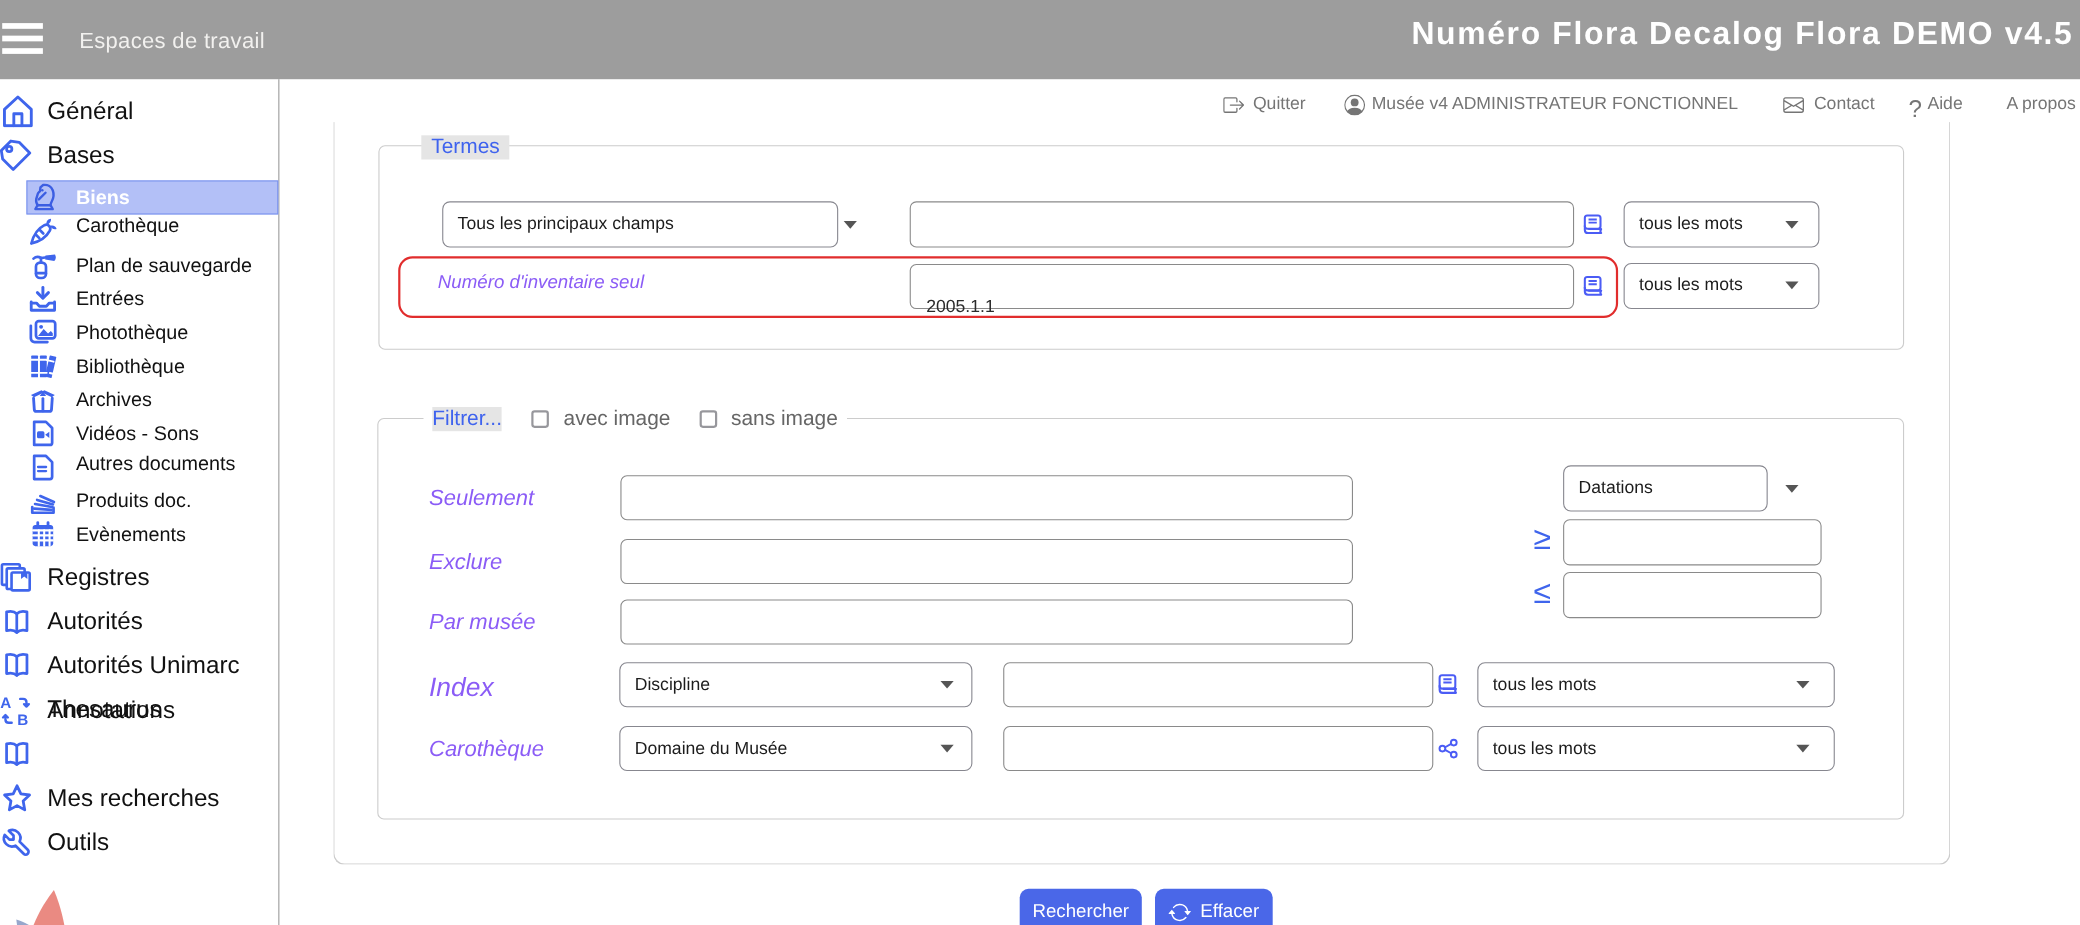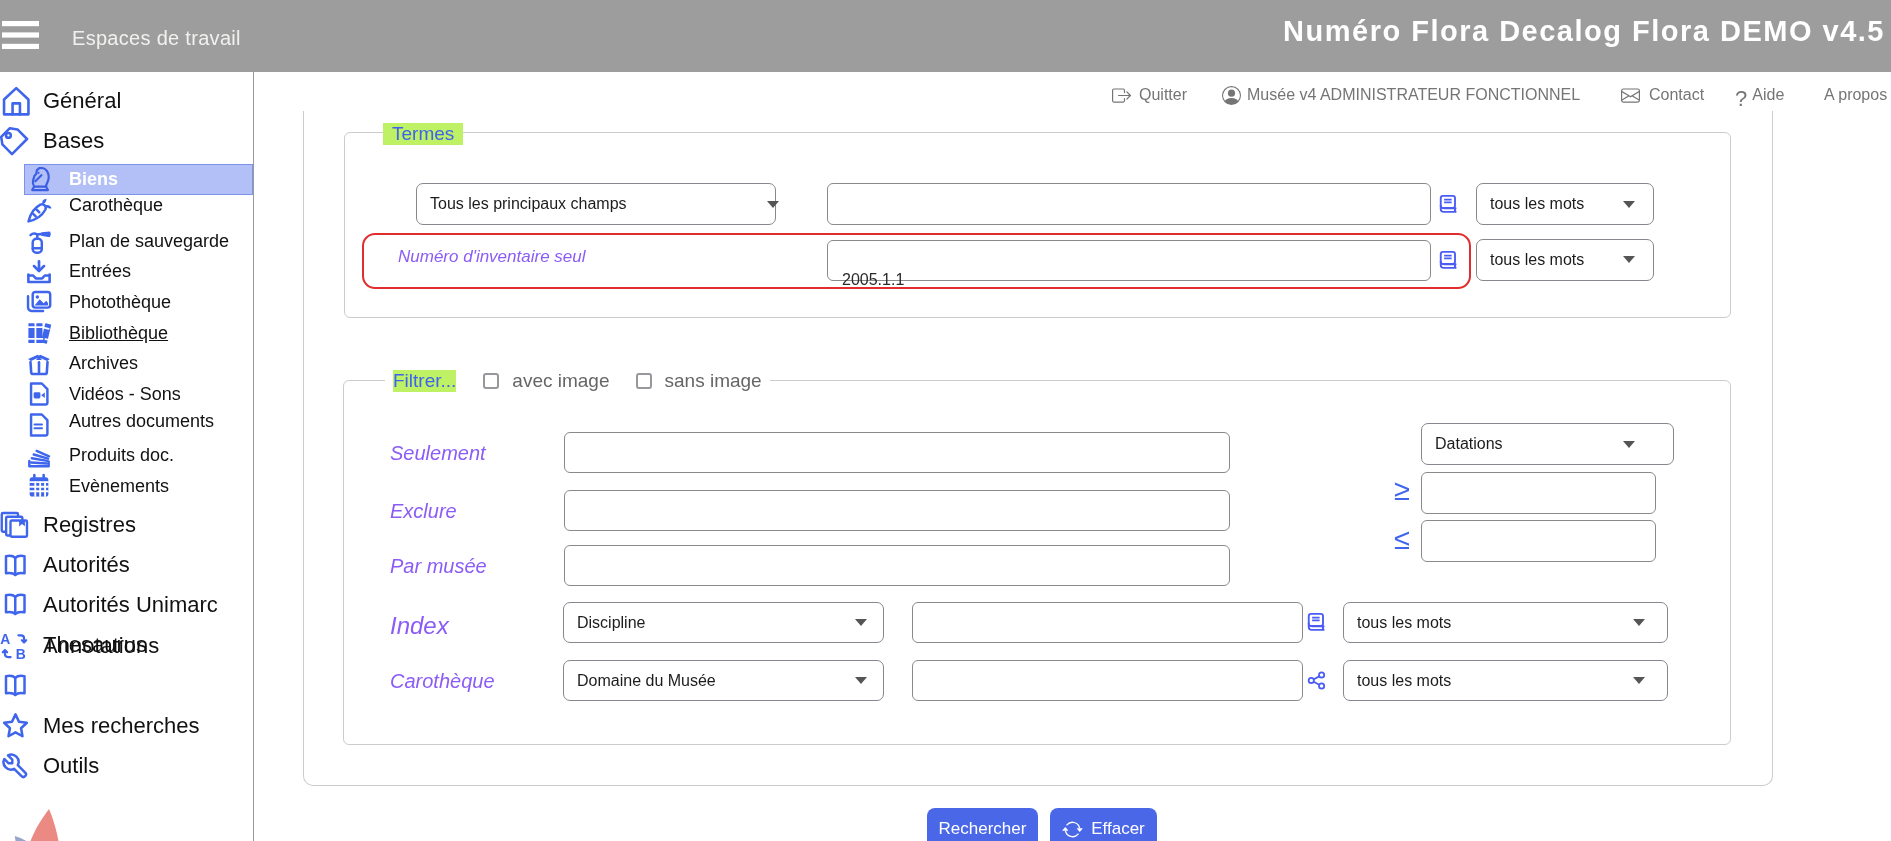--- a/index.html
+++ b/index.html
@@ -8,21 +8,21 @@
 .hdr { left:0; top:0; width:1891px; height:72px; background:#9d9d9d; }
 .hdr-title { right:6px; top:15px; color:#fff; font-size:29px; font-weight:bold; letter-spacing:1.5px; }
 .hdr-ws { left:72px; top:27px; color:#f2f1ef; font-size:20px; letter-spacing:0.3px; }
 .sidebar-sep { left:253px; top:72px; width:1px; height:769px; background:#9b9b9b; }
 .nav { display:flex; align-items:center; }
 .nav0 { font-size:22px; color:#111; }
 .nav1 { font-size:18px; color:#111; }
 .navsel { background:#b3c0f7; border:1px solid #7b93ee; color:#fff; font-weight:bold; }
 .toplink { font-size:16px; color:#757575; display:flex; align-items:flex-start; }
 .fs { border:1px solid #ccc; border-radius:6px; }
-.legend { color:#3f63ee; font-size:19px; background:#bef264; padding:0 7px; }
+.legend { color:#3f63ee; font-size:19px; background:#e5e5e5; padding:0 7px; }
 .glabel { color:#8b5cf6; font-style:italic; font-size:17px; }
 .sel { border:1px solid #87878f; border-radius:7px; background:#fff; display:flex; align-items:center; }
 .sel span { font-size:16px; color:#1c1c1c; margin-left:13px; }
 .caret { position:absolute; width:0; height:0; border-left:6.5px solid transparent;
   border-right:6.5px solid transparent; border-top:7px solid #555; }
 .inp { border:1px solid #9c9ca1; border-radius:6px; background:#fff; font-size:16px;
   color:#2b2b2b; display:flex; align-items:center; }
 .inp span { margin-left:14px;margin-top:40px; }
 .cb { width:16px; height:16px; border:2px solid #97979c; border-radius:3px; background:#fff; }
 .cblab { font-size:19px; color:#666; }
@@ -94,21 +94,21 @@
     <g fill="#3f65ec" stroke="none">
       <rect x="2.9" y="3.6" width="5.3" height="17" rx="0.5"></rect>
       <rect x="9.7" y="3.6" width="5.3" height="17" rx="0.5"></rect>
       <rect x="15.4" y="3.9" width="5.3" height="17" rx="0.5" transform="rotate(13 18 12.4)"></rect>
     </g>
     <g stroke="#fff" stroke-width="1.5">
       <path d="M2.9 6.9 h5.3 M9.7 6.9 h5.3 M2.9 17.1 h5.3 M9.7 17.1 h5.3"></path>
       <path d="M15.1 7.2 l5.2 1.2 M17.4 17.2 l5.2 1.2"></path>
     </g>
   </svg>
-<div class="abs nav nav1" style="left:69px;top:318.0px;height:30px;text-decoration:underline;">Bibliothèque</div>
+<div class="abs nav nav1" style="left:69px;top:318.0px;height:30px;">Bibliothèque</div>
 <svg class="abs" style="left:25px;top:349.7px" width="28" height="28" viewBox="0 0 24 24" fill="none" stroke="#3f65ec" stroke-width="2.1" stroke-linecap="round" stroke-linejoin="round">
     <path d="M2.7 7.7 L10.9 4.1 L13.3 5.7 L5.1 9.5 Z" fill="#3f65ec" stroke="none"></path>
     <path d="M21.3 7.7 L13.1 4.1 L10.7 5.7 L18.9 9.5 Z" fill="#3f65ec" stroke="none"></path>
     <path d="M12 5.2 L9.5 8.5 H14.5 Z" fill="#3f65ec" stroke="none"></path>
     <path d="M4.7 10.3 L5.3 19.2 C5.35 20 6.0 20.6 6.8 20.6 H17.2 C18.0 20.6 18.65 20 18.7 19.2 L19.3 10.3" stroke-width="2.2"></path>
     <path d="M12 10.6 V20.2" stroke-width="2.2"></path>
   </svg>
 <div class="abs nav nav1" style="left:69px;top:348.7px;height:30px;">Archives</div>
 <svg class="abs" style="left:25px;top:380.3px" width="28" height="28" viewBox="0 0 24 24" fill="none" stroke="#3f65ec" stroke-width="2.1" stroke-linecap="round" stroke-linejoin="round">
     <path d="M5.2 3 H14.4 L19.2 7.8 V19.2 C19.2 20.2 18.4 21 17.4 21 H5.2 V3 Z"></path>
@@ -188,21 +188,21 @@
       <path fill-rule="evenodd" d="M0 8a8 8 0 1 1 16 0A8 8 0 0 1 0 8m8-7a7 7 0 0 0-5.468 11.37C3.242 11.226 4.805 10 8 10s4.757 1.225 5.468 2.37A7 7 0 0 0 8 1"></path>
     </svg>Musée v4 ADMINISTRATEUR FONCTIONNEL</div>
 <div class="abs toplink" style="left:1621px;top:86px;height:20px"><svg width="19" height="19" viewBox="0 0 16 16" fill="#757575" style="margin-right:9px">
       <path d="M0 4a2 2 0 0 1 2-2h12a2 2 0 0 1 2 2v8a2 2 0 0 1-2 2H2a2 2 0 0 1-2-2zm2-1a1 1 0 0 0-1 1v.217l7 4.2 7-4.2V4a1 1 0 0 0-1-1zm13 2.383-4.708 2.825L15 11.105zm-.034 6.876-5.64-3.471L8 9.583l-1.326-.795-5.64 3.47A1 1 0 0 0 2 13h12a1 1 0 0 0 .966-.741M1 11.105l4.708-2.897L1 5.383z"></path>
     </svg>Contact</div>
 <div class="abs toplink" style="left:1735px;top:86px;height:20px"><span style="font-size:22px;color:#757575;margin-right:5px;font-weight:400">?</span>Aide</div>
 <div class="abs toplink" style="left:1824px;top:86px;height:20px">A propos</div>
 <div class="abs" style="left:303px;top:111px;width:1470px;height:675px;border-left:1px solid #ccc;border-right:1px solid #ccc;border-bottom:1px solid #ccc;border-radius:0 0 10px 10px"></div>
 <div class="abs fs" style="left:344px;top:132px;width:1387px;height:186px"></div>
 <div class="abs legend" style="left:383px;top:123px;padding:0 9px">Termes</div>
-<div class="abs sel" style="left:416px;top:183px;width:360px;height:42px">
+<div class="abs sel" style="left:402px;top:183px;width:360px;height:42px">
     <span>Tous les principaux champs</span>
   </div>
 <div class="abs caret" style="left:767px;top:200.5px"></div>
 <div class="abs inp" style="left:827px;top:183px;width:604px;height:42px;border-color:#8a8a8a"></div>
 <svg class="abs" style="left:1438px;top:193px" width="20" height="22" viewBox="0 0 16 16" fill="none" stroke="#4b5cf5" stroke-width="1.5" stroke-linejoin="round">
     <rect x="2.2" y="1.5" width="11.4" height="9.7" rx="1.8"></rect>
     <path d="M4.9 4.4 h6 M4.9 6.7 h6" stroke-width="1.4"></path>
     <path d="M2.2 8.8 V12 C2.2 13.3 3.2 14.3 4.5 14.3 H14.1 C13.4 13.5 13.4 12.3 14.1 11.4 H4.7"></path>
   </svg>
 <div class="abs sel" style="left:1476px;top:183px;width:178px;height:42px">
@@ -261,21 +261,21 @@
 <svg class="abs" style="left:1307px;top:671px" width="19" height="19" viewBox="0 0 16 16" fill="none" stroke="#4b5cf5" stroke-width="1.5">
     <circle cx="12.3" cy="3.4" r="2.2"></circle>
     <circle cx="3.6" cy="8" r="2.2"></circle>
     <circle cx="12.3" cy="12.6" r="2.2"></circle>
     <path d="M5.7 7 L10.3 4.5 M5.7 9 L10.3 11.6"></path>
   </svg>
 <div class="abs sel" style="left:1343px;top:660px;width:325px;height:41px">
     <span>tous les mots</span>
   </div>
 <div class="abs caret" style="left:1633px;top:677.0px"></div>
-<div class="abs sel" style="left:1421px;top:423px;width:253px;height:42px">
+<div class="abs sel" style="left:1421px;top:423px;width:186px;height:42px">
     <span>Datations</span>
   </div>
 <div class="abs caret" style="left:1623px;top:440.5px"></div>
 <div class="abs" style="left:1394px;top:474px;color:#3f65ec;font-size:29px">≥</div>
 <div class="abs inp" style="left:1421px;top:472px;width:235px;height:42px;border-color:#8a8a8a"></div>
 <div class="abs" style="left:1394px;top:523px;color:#3f65ec;font-size:29px">≤</div>
 <div class="abs inp" style="left:1421px;top:520px;width:235px;height:42px;border-color:#8a8a8a"></div>
 <div class="abs btn" style="left:927px;top:808px;width:111px;height:42px">Rechercher</div>
 <div class="abs btn" style="left:1050px;top:808px;width:107px;height:42px"><svg width="21" height="21" viewBox="0 0 16 16" fill="#fff" style="margin-right:8px">
       <path d="M11.534 7h3.932a.25.25 0 0 1 .192.41l-1.966 2.36a.25.25 0 0 1-.384 0l-1.966-2.36a.25.25 0 0 1 .192-.41m-11 2h3.932a.25.25 0 0 0 .192-.41L2.692 6.23a.25.25 0 0 0-.384 0L.342 8.59A.25.25 0 0 0 .534 9"></path>

